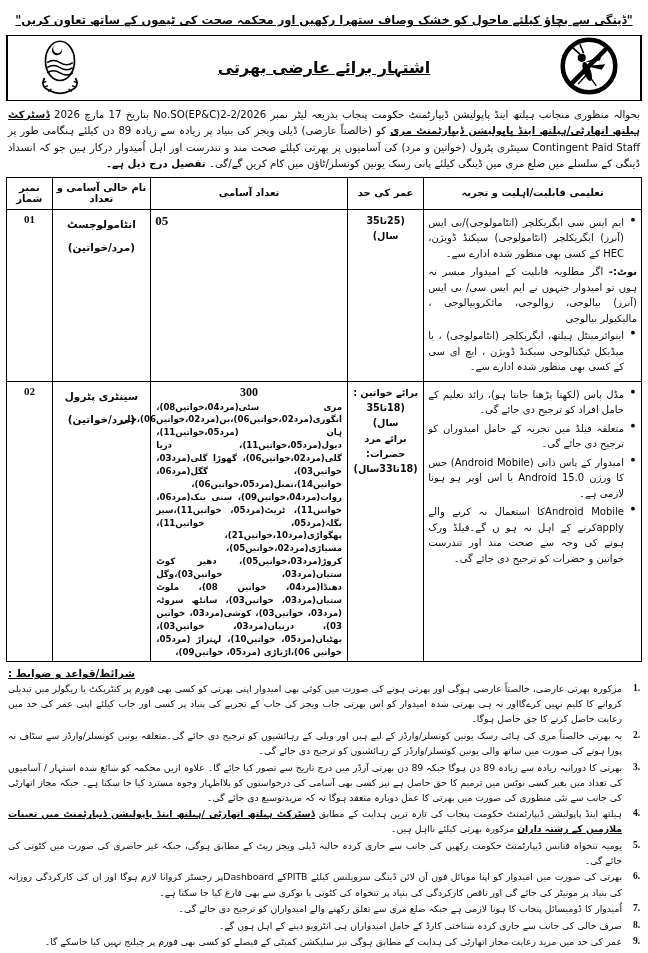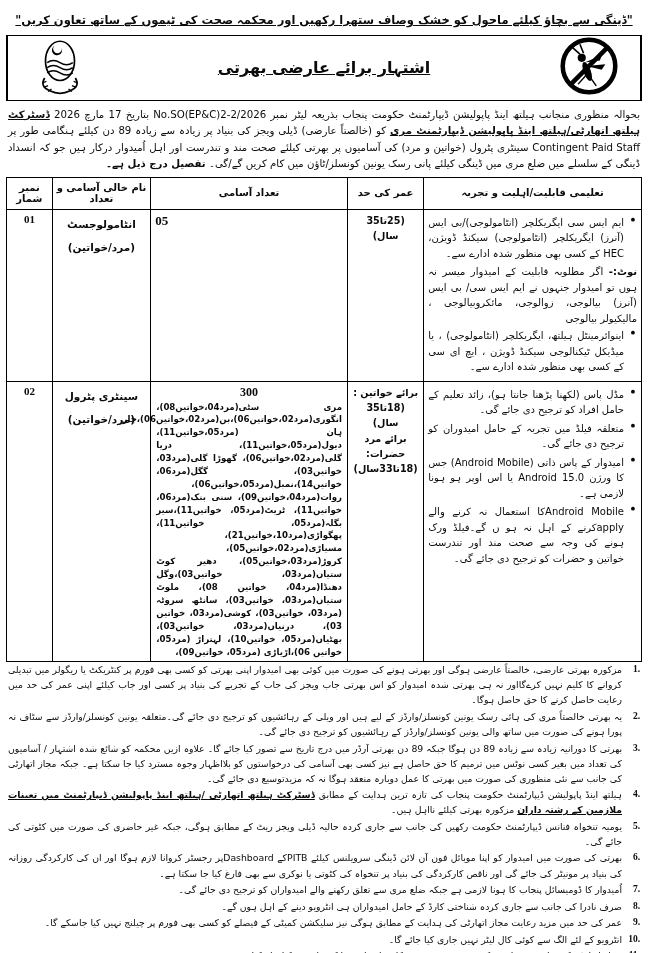--- a/index.html
+++ b/index.html
@@ -324,28 +324,29 @@
         </td>
         <td class="title">
           <div>سینٹری پٹرول</div>
           <div>(مرد/خواتین)</div>
         </td>
         <td class="sr">02</td>
       </tr>
     </tbody>
   </table>
 
+  <div class="terms-head">شرائط/قواعد و ضوابط :</div>
   <ol class="terms">
     <li>مزکورہ بھرتی عارضی، خالصتاً عارضی ہوگی اور بھرتی ہونے کی صورت میں کوئی بھی امیدوار اپنی بھرتی کو کسی بھی فورم پر کنٹریکٹ یا ریگولر میں تبدیلی کروانے کا کلیم نہیں کرےگااور نہ ہی بھرتی شدہ امیدوار کو اس بھرتی جاب ویجز کی جاب کے تجربے کی بنیاد پر کسی اور جاب کیلئے اپنی عمر کی حد میں رعایت حاصل کرنے کا حق حاصل ہوگا۔</li>
     <li>یہ بھرتی خالصتاً مری کی ہائی رسک یونین کونسلز/وارڈز کے لیے ہیں اور ویلی کے رہائشیوں کو ترجیح دی جائے گی۔متعلقہ یونین کونسلز/وارڈز سے سٹاف نہ پورا ہونے کی صورت میں ساتھ والی یونین کونسلز/وارڈز کے رہائشیوں کو ترجیح دی جائے گی۔</li>
     <li>بھرتی کا دورانیہ زیادہ سے زیادہ 89 دن ہوگا جبکہ 89 دن بھرتی آرڈر میں درج تاریخ سے تصور کیا جائے گا۔ علاوہ ازیں محکمہ کو شائع شدہ اشتہار / آسامیوں کی تعداد میں بغیر کسی نوٹس میں ترمیم کا حق حاصل ہے نیز کسی بھی آسامی کی درخواستوں کو بلااظہار وجوہ مسترد کیا جا سکتا ہے۔ جبکہ مجاز اتھارٹی کی جانب سے نئی منظوری کی صورت میں بھرتی کا عمل دوبارہ منعقد ہوگا نہ کہ مزیدتوسیع دی جائے گی۔</li>
     <li>ہیلتھ اینڈ پاپولیشن ڈیپارٹمنٹ حکومت پنجاب کی تازہ ترین ہدایت کے مطابق <u>ڈسٹرکٹ ہیلتھ اتھارٹی /ہیلتھ اینڈ پاپولیشن ڈیپارٹمنٹ میں تعینات ملازمین کے رشتہ داران</u> مزکورہ بھرتی کیلئے نااہل ہیں۔</li>
     <li>یومیہ تنخواہ فنانس ڈیپارٹمنٹ حکومت رکھیں کی جانب سے جاری کردہ حالیہ ڈیلی ویجز ریٹ کے مطابق ہوگی، جبکہ غیر حاضری کی صورت میں کٹوتی کی جائے گی۔</li>
     <li>بھرتی کی صورت میں امیدوار کو اپنا موبائل فون آن لائن ڈینگی سرویلنس کیلئے PITBکے Dashboardپر رجسٹر کروانا لازم ہوگا اور ان کی کارکردگی روزانہ کی بنیاد پر مونیٹر کی جائے گی اور ناقص کارکردگی کی بنیاد پر تنخواہ کی کٹوتی یا نوکری سے بھی فارغ کیا جا سکتا ہے۔</li>
     <li>اُمیدوار کا ڈومیسائل پنجاب کا ہونا لازمی ہے جبکہ ضلع مری سے تعلق رکھنے والے امیدواران کو ترجیح دی جائے گی۔</li>
-    <li>صرف نادرا کی جانب سے جاری کردہ شناختی کارڈ کے حامل امیدواران ہی انٹرویو دینے کے اہل ہوں گے۔</li>
+    <li>صرف خالی کی جانب سے جاری کردہ شناختی کارڈ کے حامل امیدواران ہی انٹرویو دینے کے اہل ہوں گے۔</li>
     <li>عمر کی حد میں مزید رعایت مجاز اتھارٹی کی ہدایت کے مطابق ہوگی نیز سلیکشن کمیٹی کے فیصلے کو کسی بھی فورم پر چیلنج نہیں کیا جاسکے گا۔</li>
     <li>انٹرویو کے لئے الگ سے کوئی کال لیٹر نہیں جاری کیا جائے گا۔</li>
     <li>مجاز اتھارٹی کی جانب سے پابندی کی صورت میں بھرتی کا عمل ملتوی یا کینسل بھی کیا جاسکتا ہے۔</li>
 
   </ol>
 
 </div>
 
 </body></html>

